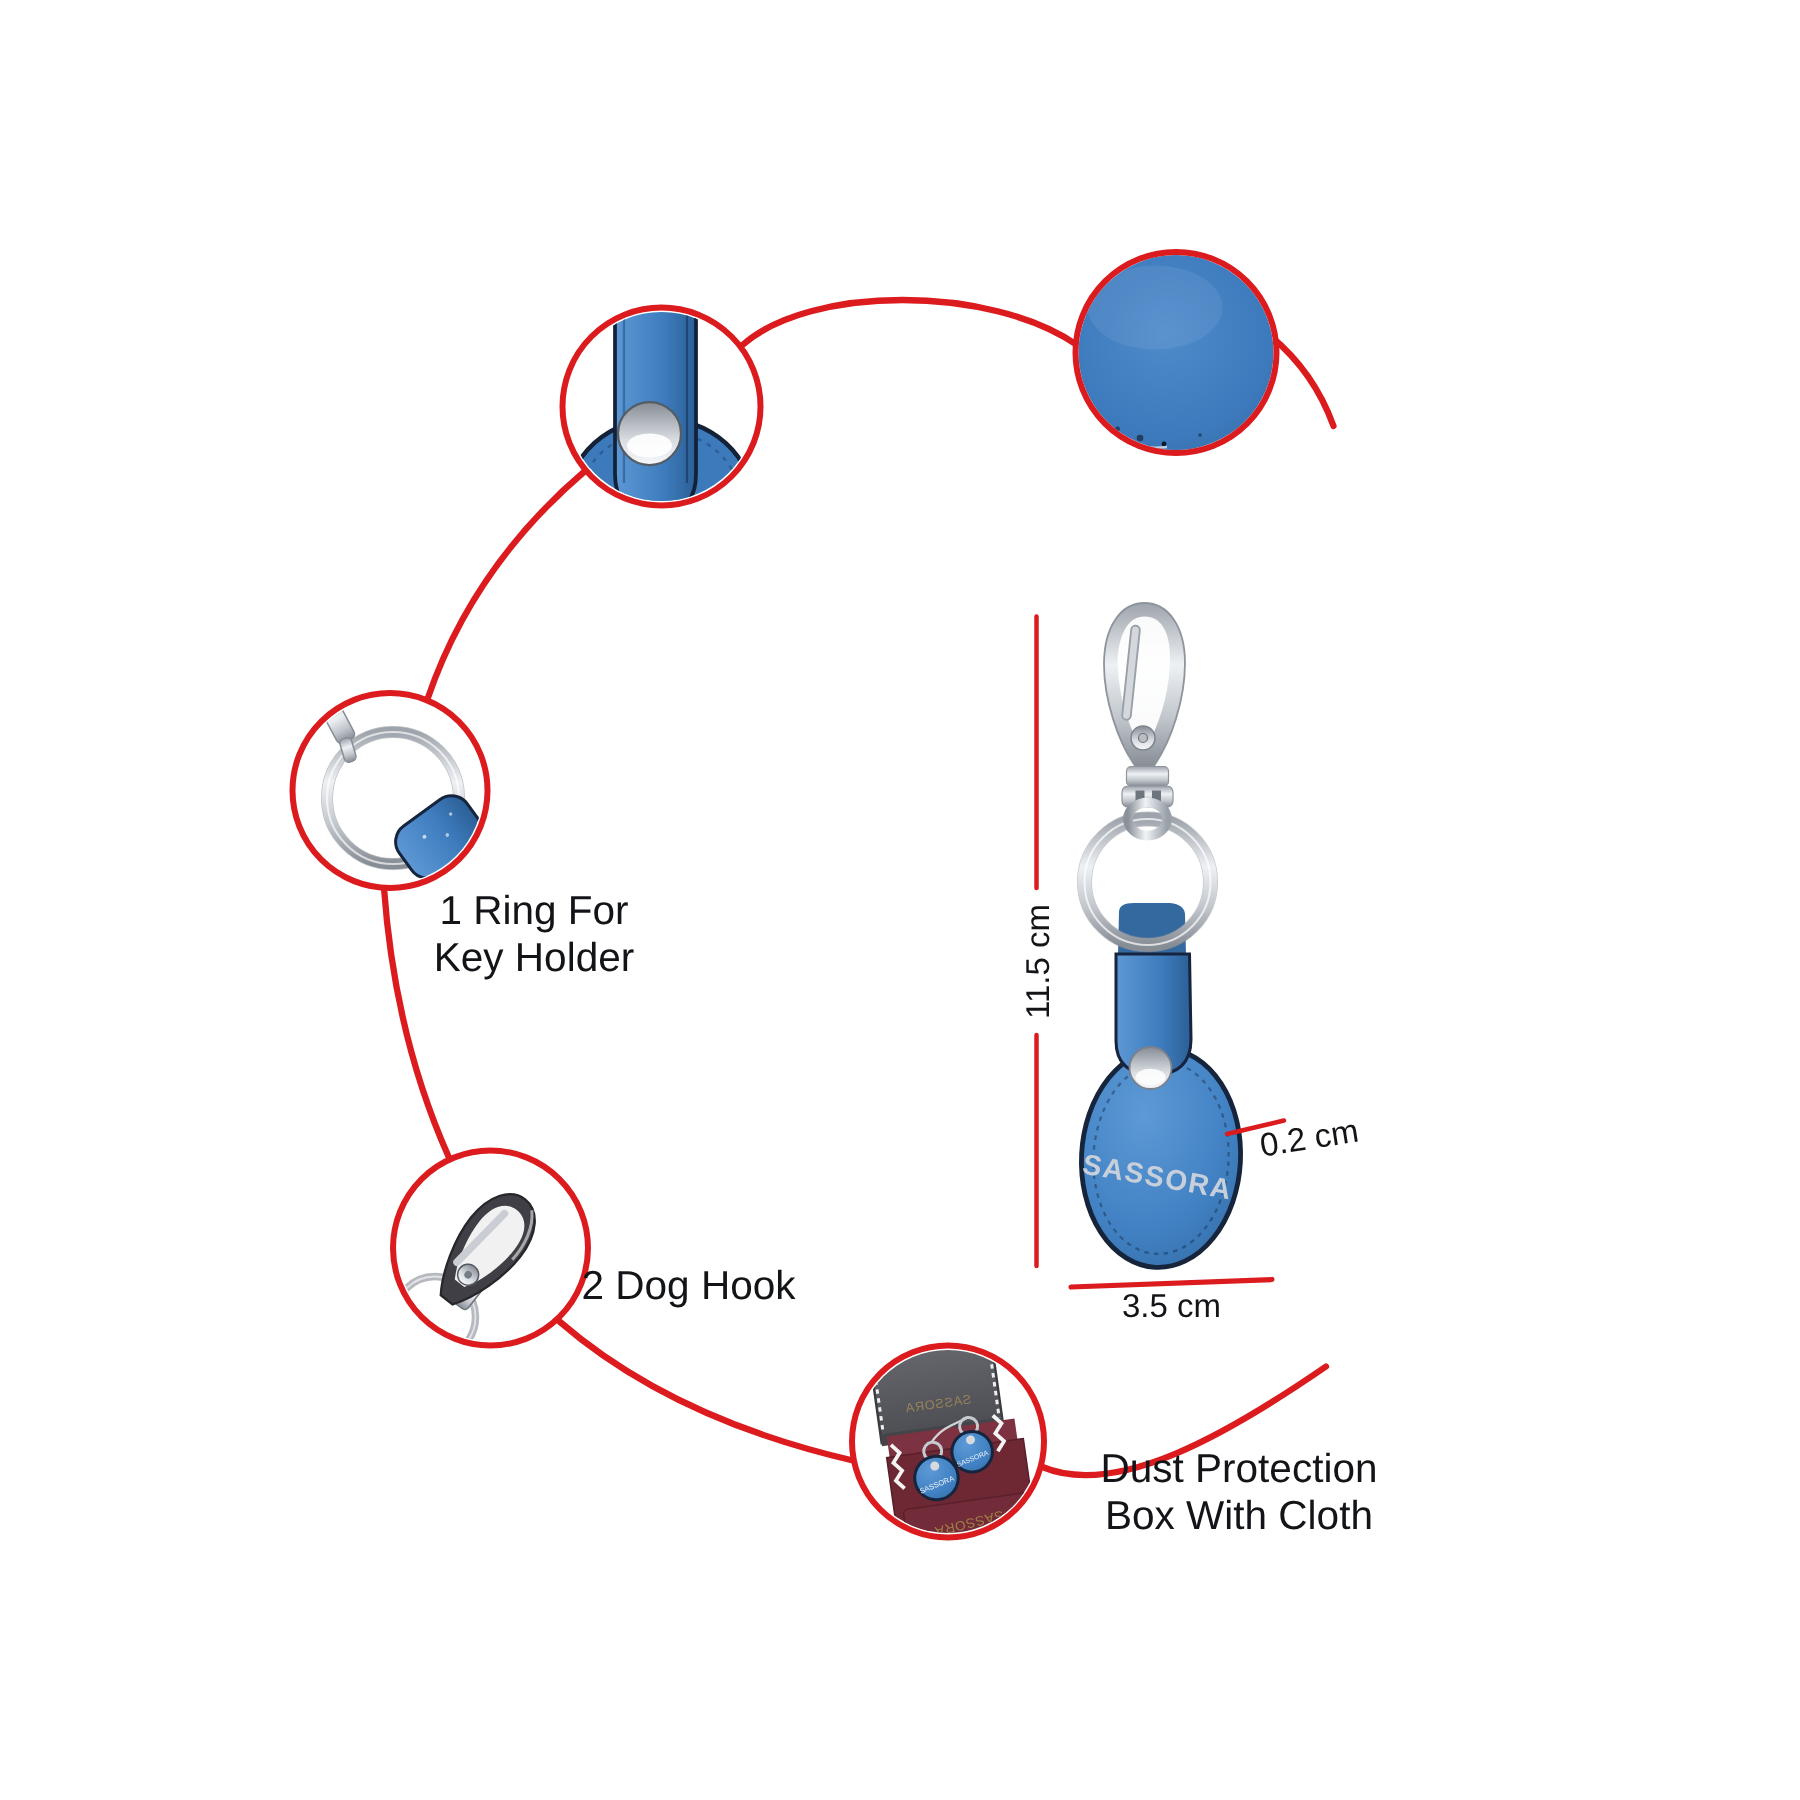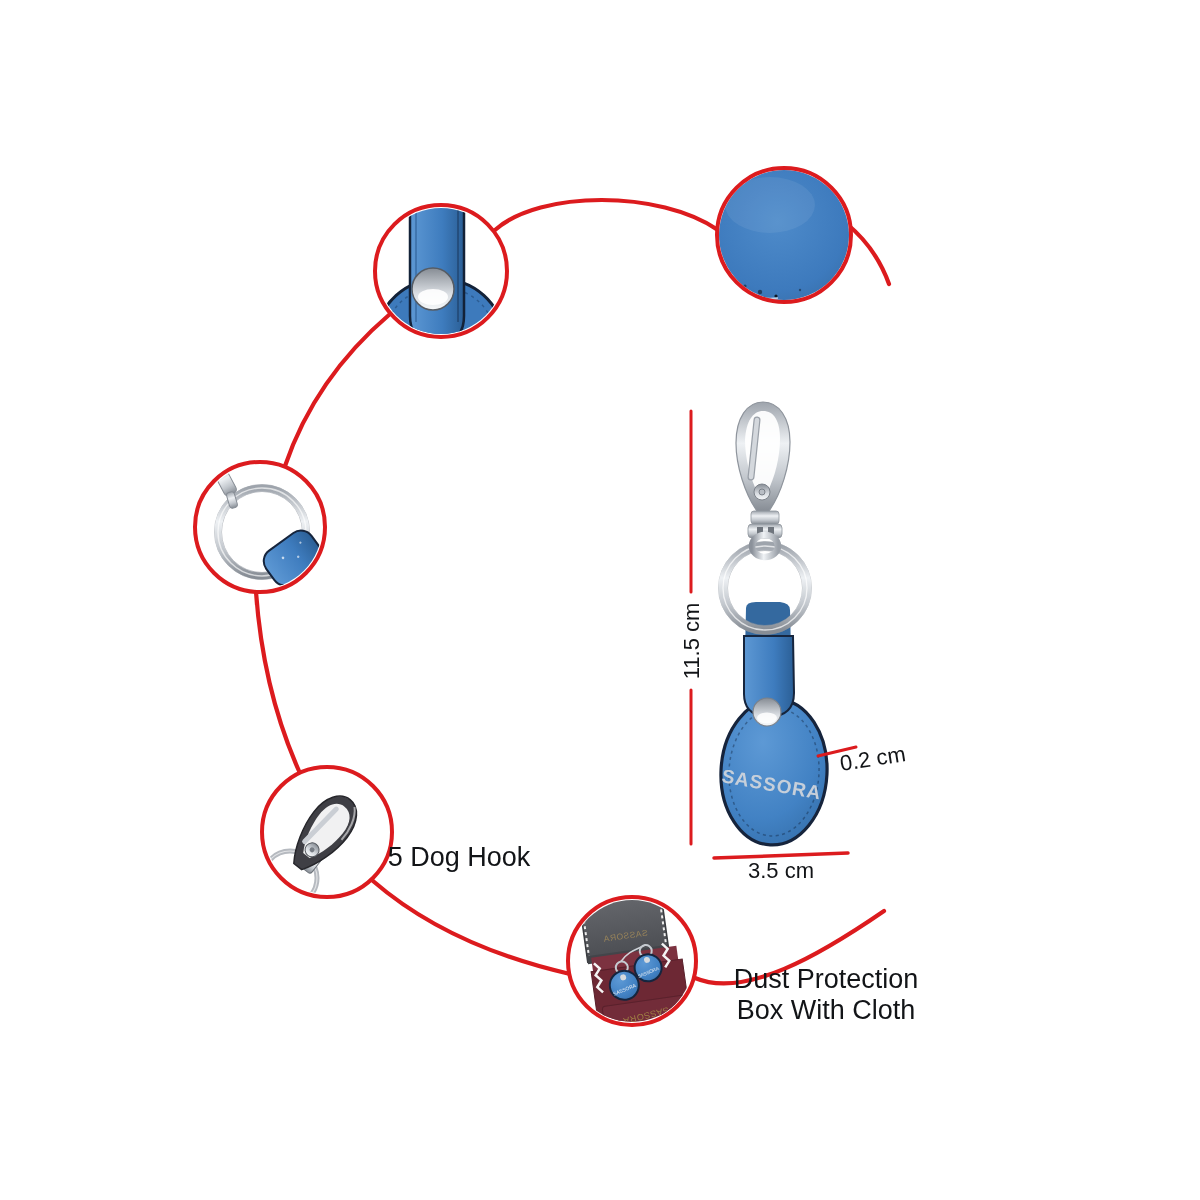--- a/index.html
+++ b/index.html
@@ -224,23 +224,27 @@
       <line x1="818" y1="756" x2="856" y2="747"></line>
     </g>
     <text class="dim-label" x="691" y="649" text-anchor="middle" transform="rotate(-90 691 641)">11.5 cm</text>
     <text class="dim-label" x="781" y="878" text-anchor="middle">3.5 cm</text>
     <text class="dim-label" x="873" y="766" text-anchor="middle" transform="rotate(-9 873 760)" font-size="21">0.2 cm</text>
   </g>
 </svg>
 
 
 
+  <div class="caption" style="left:356px;top:592px">
+    <div>1 Ring For</div>
+    <div>Key Holder</div>
+  </div>
 
   <div class="caption" style="left:459px;top:842px">
-    <div>5 Dog Hook</div>
+    <div>2 Dog Hook</div>
   </div>
 
   <div class="caption" style="left:826px;top:964px">
     <div>Dust Protection</div>
     <div>Box With Cloth</div>
   </div>
 
 </div>
 
 </body></html>

